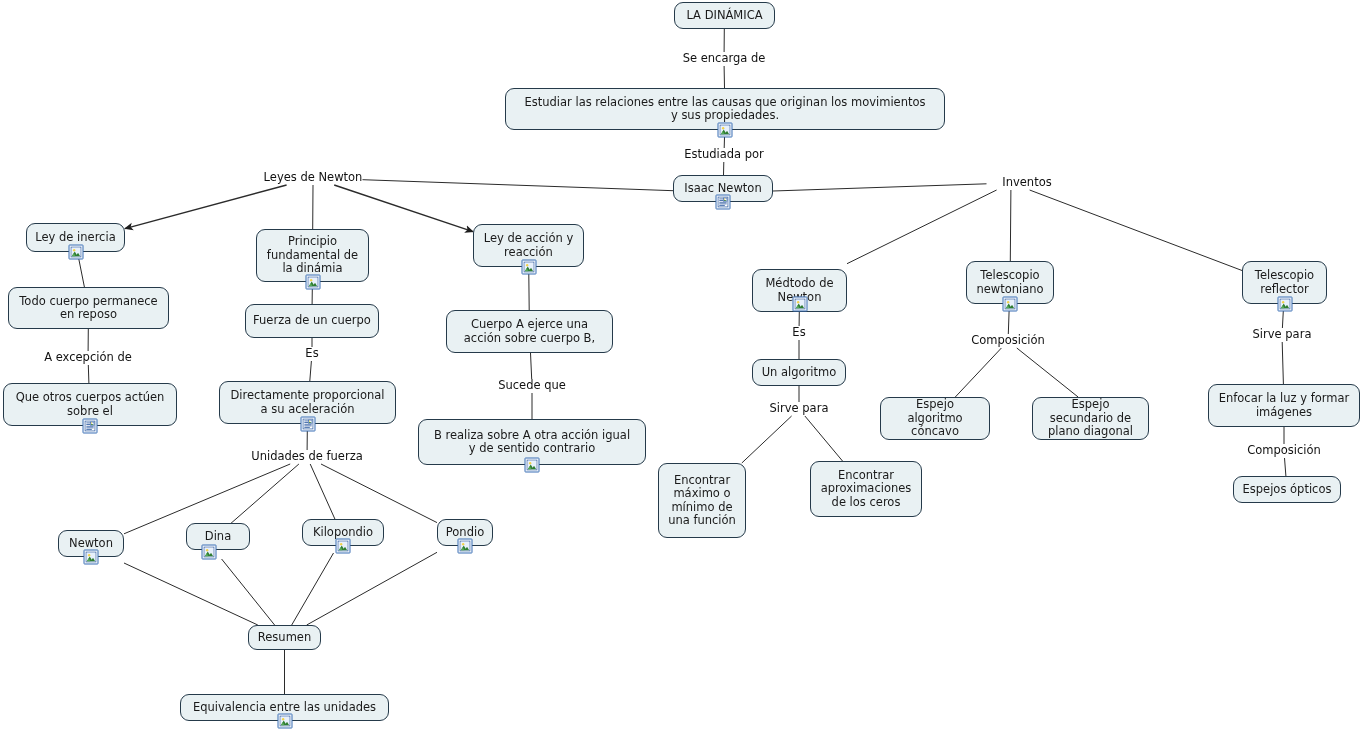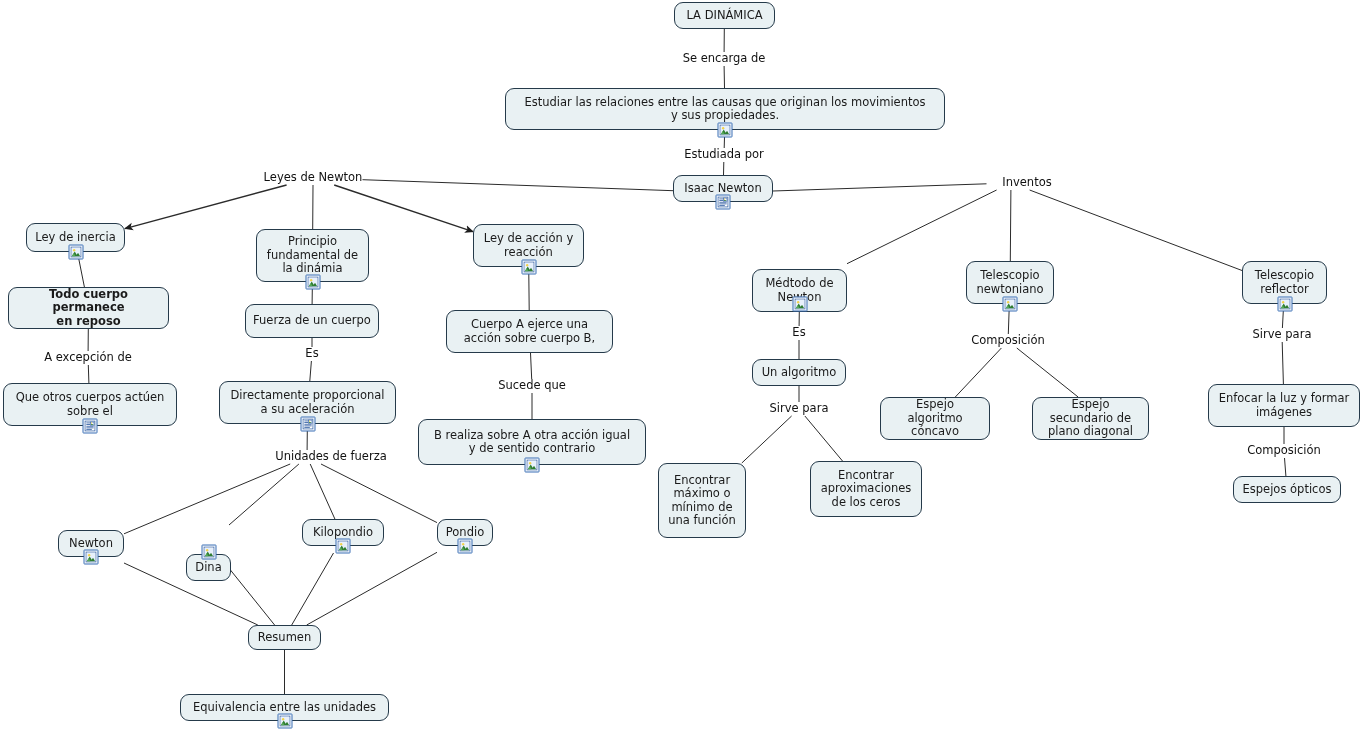--- a/index.html
+++ b/index.html
@@ -131,40 +131,40 @@
       <div class="link-label" style="left: 313px; top: 178px;">Leyes de Newton</div>
       <div class="link-label" style="left: 1011px; top: 183px; margin-left: 16px;">Inventos</div>
       <div class="link-label" style="left: 88px; top: 358px;">A excepción de</div>
       <div class="link-label" style="left: 312px; top: 354px;">Es</div>
       <div class="link-label" style="left: 799px; top: 333px;">Es</div>
       <div class="link-label" style="left: 1008px; top: 341px;">Composición</div>
       <div class="link-label" style="left: 1282px; top: 335px;">Sirve para</div>
       <div class="link-label" style="left: 532px; top: 386px;">Sucede que</div>
       <div class="link-label" style="left: 799px; top: 409px;">Sirve para</div>
       <div class="link-label" style="left: 1284px; top: 451px;">Composición</div>
-      <div class="link-label" style="left: 307px; top: 457px; margin-left: 24px;">Unidades de fuerza</div>
+      <div class="link-label" style="left: 307px; top: 457px;">Unidades de fuerza</div>
     </div>
   <div id="node-layer">
       <div class="node" style="left: 674px; top: 2px; width: 101px; height: 27px;"><span>LA DINÁMICA</span></div>
       <div class="node" style="left: 505px; top: 88px; width: 440px; height: 42px;"><span>Estudiar las relaciones entre las causas que originan los movimientos
 y sus propiedades.</span></div>
       <div class="node" style="left: 673px; top: 175px; width: 100px; height: 27px;"><span>Isaac Newton</span></div>
       <div class="node" style="left: 26px; top: 223px; width: 99px; height: 29px;"><span>Ley de inercia</span></div>
       <div class="node" style="left: 256px; top: 229px; width: 113px; height: 53px;"><span>Principio
 fundamental de
 la dinámia</span></div>
       <div class="node" style="left: 473px; top: 224px; width: 111px; height: 43px;"><span>Ley de acción y
 reacción</span></div>
       <div class="node" style="left: 752px; top: 261px; width: 95px; height: 43px; margin-top: 8px;"><span>Médtodo de
 Newton</span></div>
       <div class="node" style="left: 966px; top: 261px; width: 88px; height: 43px;"><span>Telescopio
 newtoniano</span></div>
       <div class="node" style="left: 1242px; top: 261px; width: 85px; height: 43px;"><span>Telescopio
 reflector</span></div>
-      <div class="node" style="left: 8px; top: 287px; width: 161px; height: 42px; font-weight: bold;"><span>Todo cuerpo permanece
+      <div class="node" style="left: 8px; top: 287px; width: 161px; height: 42px;"><span>Todo cuerpo permanece
 en reposo</span></div>
       <div class="node" style="left: 245px; top: 304px; width: 134px; height: 34px;"><span>Fuerza de un cuerpo</span></div>
       <div class="node" style="left: 446px; top: 310px; width: 167px; height: 43px;"><span>Cuerpo A ejerce una
 acción sobre cuerpo B,</span></div>
       <div class="node" style="left: 752px; top: 359px; width: 94px; height: 27px;"><span>Un algoritmo</span></div>
       <div class="node" style="left: 3px; top: 383px; width: 174px; height: 43px;"><span>Que otros cuerpos actúen
 sobre el</span></div>
       <div class="node" style="left: 219px; top: 381px; width: 177px; height: 43px;"><span>Directamente proporcional
 a su aceleración</span></div>
       <div class="node" style="left: 880px; top: 397px; width: 110px; height: 43px;"><span>Espejo algoritmo
@@ -177,21 +177,21 @@
 y de sentido contrario</span></div>
       <div class="node" style="left: 658px; top: 463px; width: 88px; height: 75px;"><span>Encontrar
 máximo o
 mínimo de
 una función</span></div>
       <div class="node" style="left: 810px; top: 461px; width: 112px; height: 56px;"><span>Encontrar
 aproximaciones
 de los ceros</span></div>
       <div class="node" style="left: 1233px; top: 476px; width: 108px; height: 27px;"><span>Espejos ópticos</span></div>
       <div class="node" style="left: 58px; top: 530px; width: 66px; height: 27px;"><span>Newton</span></div>
-      <div class="node" style="left: 186px; top: 554px; width: 45px; height: 27px;"><span>Dina</span></div>
+      <div class="node" style="left: 186px; top: 523px; width: 64px; height: 27px;"><span>Dina</span></div>
       <div class="node" style="left: 302px; top: 519px; width: 82px; height: 27px;"><span>Kilopondio</span></div>
       <div class="node" style="left: 437px; top: 519px; width: 56px; height: 27px;"><span>Pondio</span></div>
       <div class="node" style="left: 248px; top: 625px; width: 73px; height: 25px;"><span>Resumen</span></div>
       <div class="node" style="left: 180px; top: 694px; width: 209px; height: 27px;"><span>Equivalencia entre las unidades</span></div>
     </div>
   <div id="icon-layer">
       <div class="res-icon" style="left: 725px; top: 130px;">
         <svg viewBox="0 0 12 12" xmlns="http://www.w3.org/2000/svg">
           <rect x="0.5" y="0.5" width="11" height="11" fill="#ffffff" stroke="#2b59a0" stroke-width="1"></rect>
           <rect x="1.5" y="1.5" width="9" height="9" fill="#e7f0fb"></rect>

